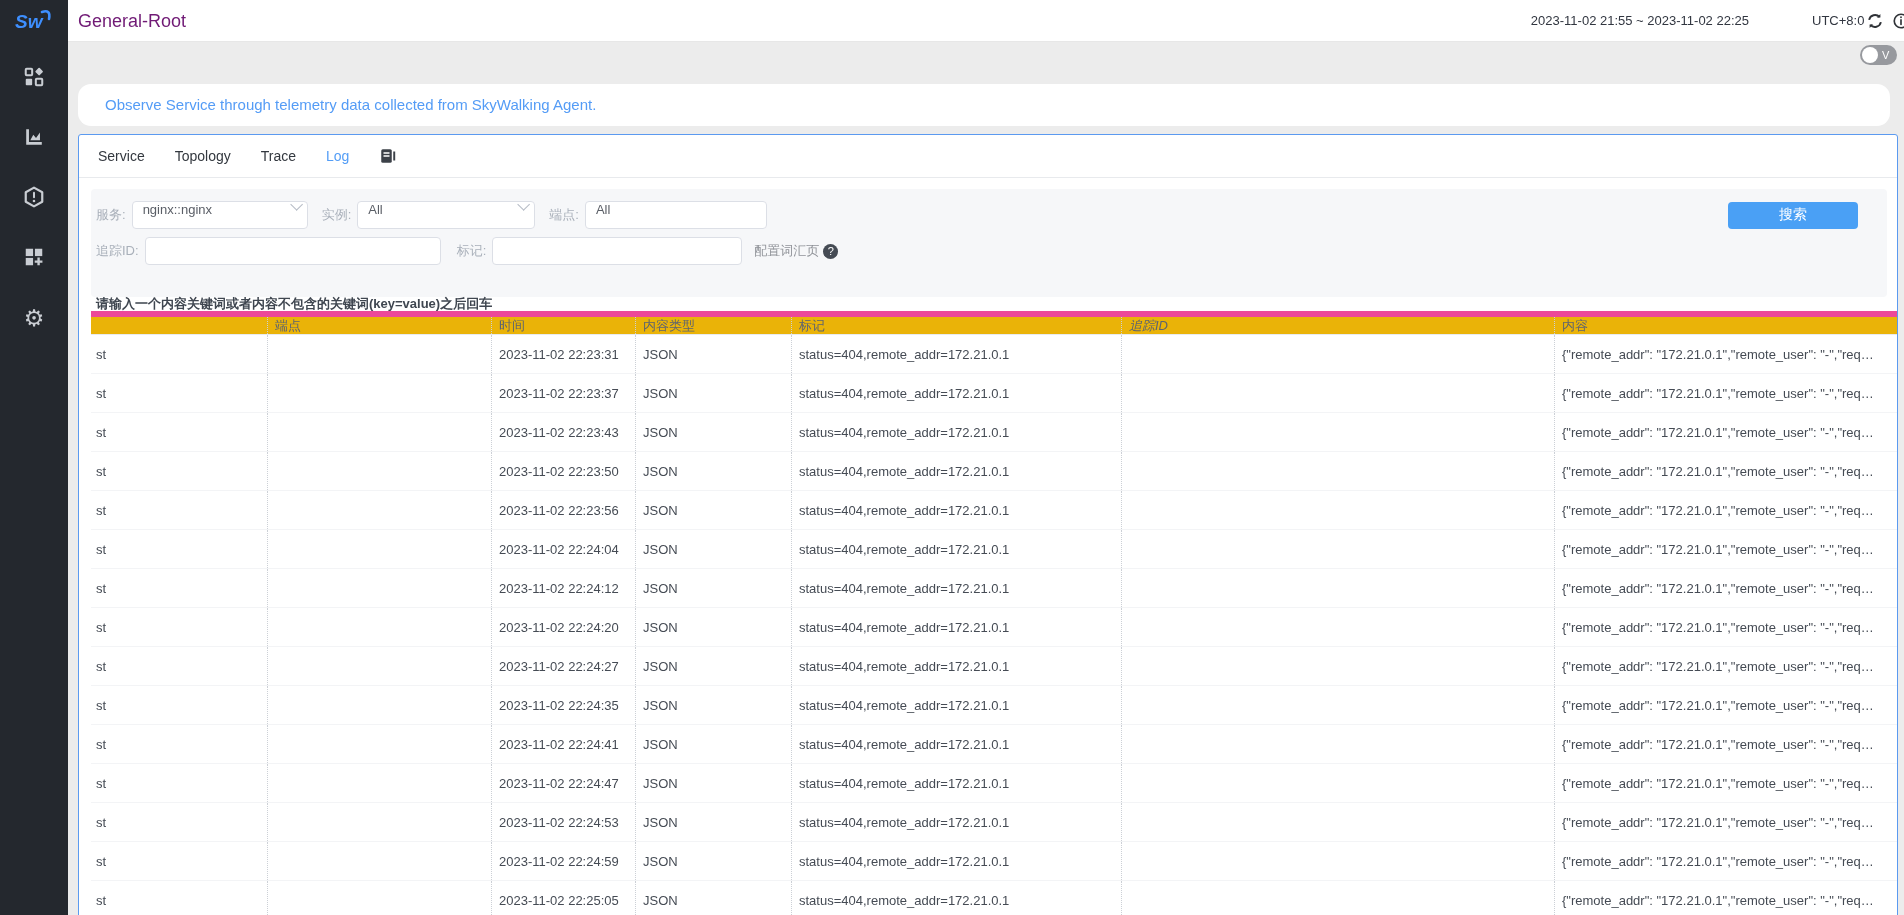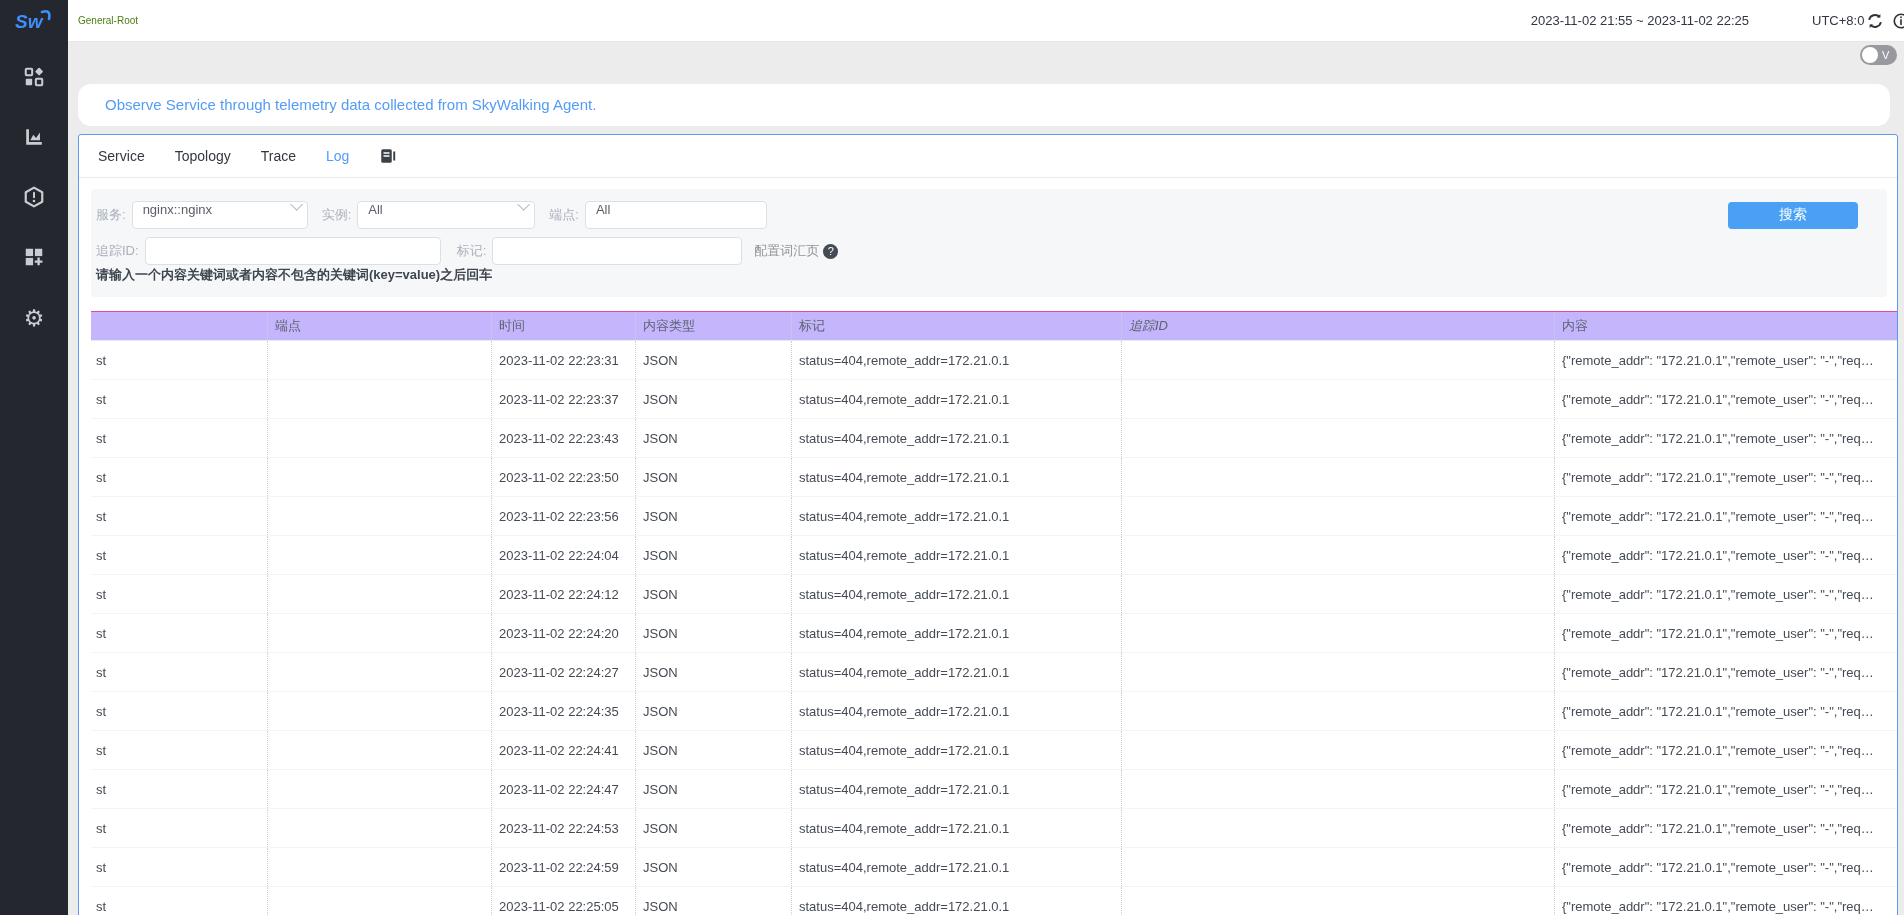--- a/index.html
+++ b/index.html
@@ -13,21 +13,21 @@
   .sidebar { position:absolute; left:0; top:0; width:68px; height:915px; background:#24282e; z-index:10;
              display:flex; flex-direction:column; align-items:center; }
   .logo { height:42px; display:flex; align-items:center; justify-content:center; width:100%; cursor:pointer; }
   .nav { display:flex; flex-direction:column; align-items:center; padding-top:24px; gap:36px; }
   .nav-item { width:24px; height:24px; display:flex; align-items:center; justify-content:center; cursor:pointer; opacity:.92; }
   .gear-glyph { font-size:23px; color:#d8dce1; line-height:1; }
 
   
   .topbar { position:absolute; left:68px; top:0; width:1836px; height:42px; background:#fff;
             border-bottom:1px solid #e7e7e7; }
-  .page-title { position:absolute; left:10px; top:0; line-height:42px; font-size:10px; color:#4d7c0f; }
+  .page-title { position:absolute; left:10px; top:0; line-height:42px; font-size:18px; color:#701a75; }
   .time-range { position:absolute; right:155px; top:0; line-height:42px; font-size:13px; color:#313640; }
   .utc { position:absolute; left:1744px; top:0; line-height:42px; font-size:13px; color:#313640; }
   .icon-btn { position:absolute; top:12px; width:18px; height:18px; cursor:pointer; }
   .refresh-pos { left:1798px; }
   .info-pos { left:1824px; }
 
   
   .toggle { position:absolute; left:1928px; top:45px; width:37px; height:20px; background:#97999e; border-radius:10px;
             display:flex; align-items:center; cursor:pointer; }
   .toggle { left:auto; right:7px; }
@@ -63,25 +63,25 @@
   .w-instance { width:178px; margin-right:14px; }
   .w-endpoint { width:182px; }
   .w-trace { width:296px; margin-right:16px; }
   .w-tags { width:250px; margin-right:12px; }
   .spacer { flex:1; }
   .search-btn { width:130px; height:27px; background:#4aa0f5; border:none; border-radius:4px; color:#fff;
                 font-size:14px; margin-right:21px; cursor:pointer; font-family:Liberation Sans, sans-serif; }
   .config-link { color:#909399; font-size:13px; margin-right:4px; cursor:pointer; }
   .help-icon { width:15px; height:15px; border-radius:50%; background:#454b54; color:#fff; font-size:11px;
                display:flex; align-items:center; justify-content:center; cursor:pointer; }
-  .hint { margin-top:1px; font-size:13px; font-weight:bold; color:#3f4650; }
+  .hint { margin-top:30px; font-size:13px; font-weight:bold; color:#3f4650; }
 
   
   .table { position:absolute; left:12px; top:176px; width:1808px; }
-  .thead { display:flex; height:30px; background:#c4b5fd; border-top:1px solid #ec4899; border-bottom:1px solid #e8ebef; }
+  .thead { display:flex; height:24px; background:#eab308; border-top:6px solid #ec4899; border-bottom:1px solid #e8ebef; }
   .thead .cell { color:#5d6470; }
   .trow { display:flex; height:39px; background:#fff; border-bottom:1px solid #f3f4f6; cursor:pointer; }
   .cell { display:flex; align-items:center; padding-left:7px; white-space:nowrap; overflow:hidden;
           color:#454b54; font-size:13px; }
   .c0 { width:176px; padding-left:5px; }
   .c1 { width:224px; }
   .c2 { width:144px; }
   .c3 { width:156px; }
   .c4 { width:330px; }
   .c5 { width:433px;font-style:italic; }

